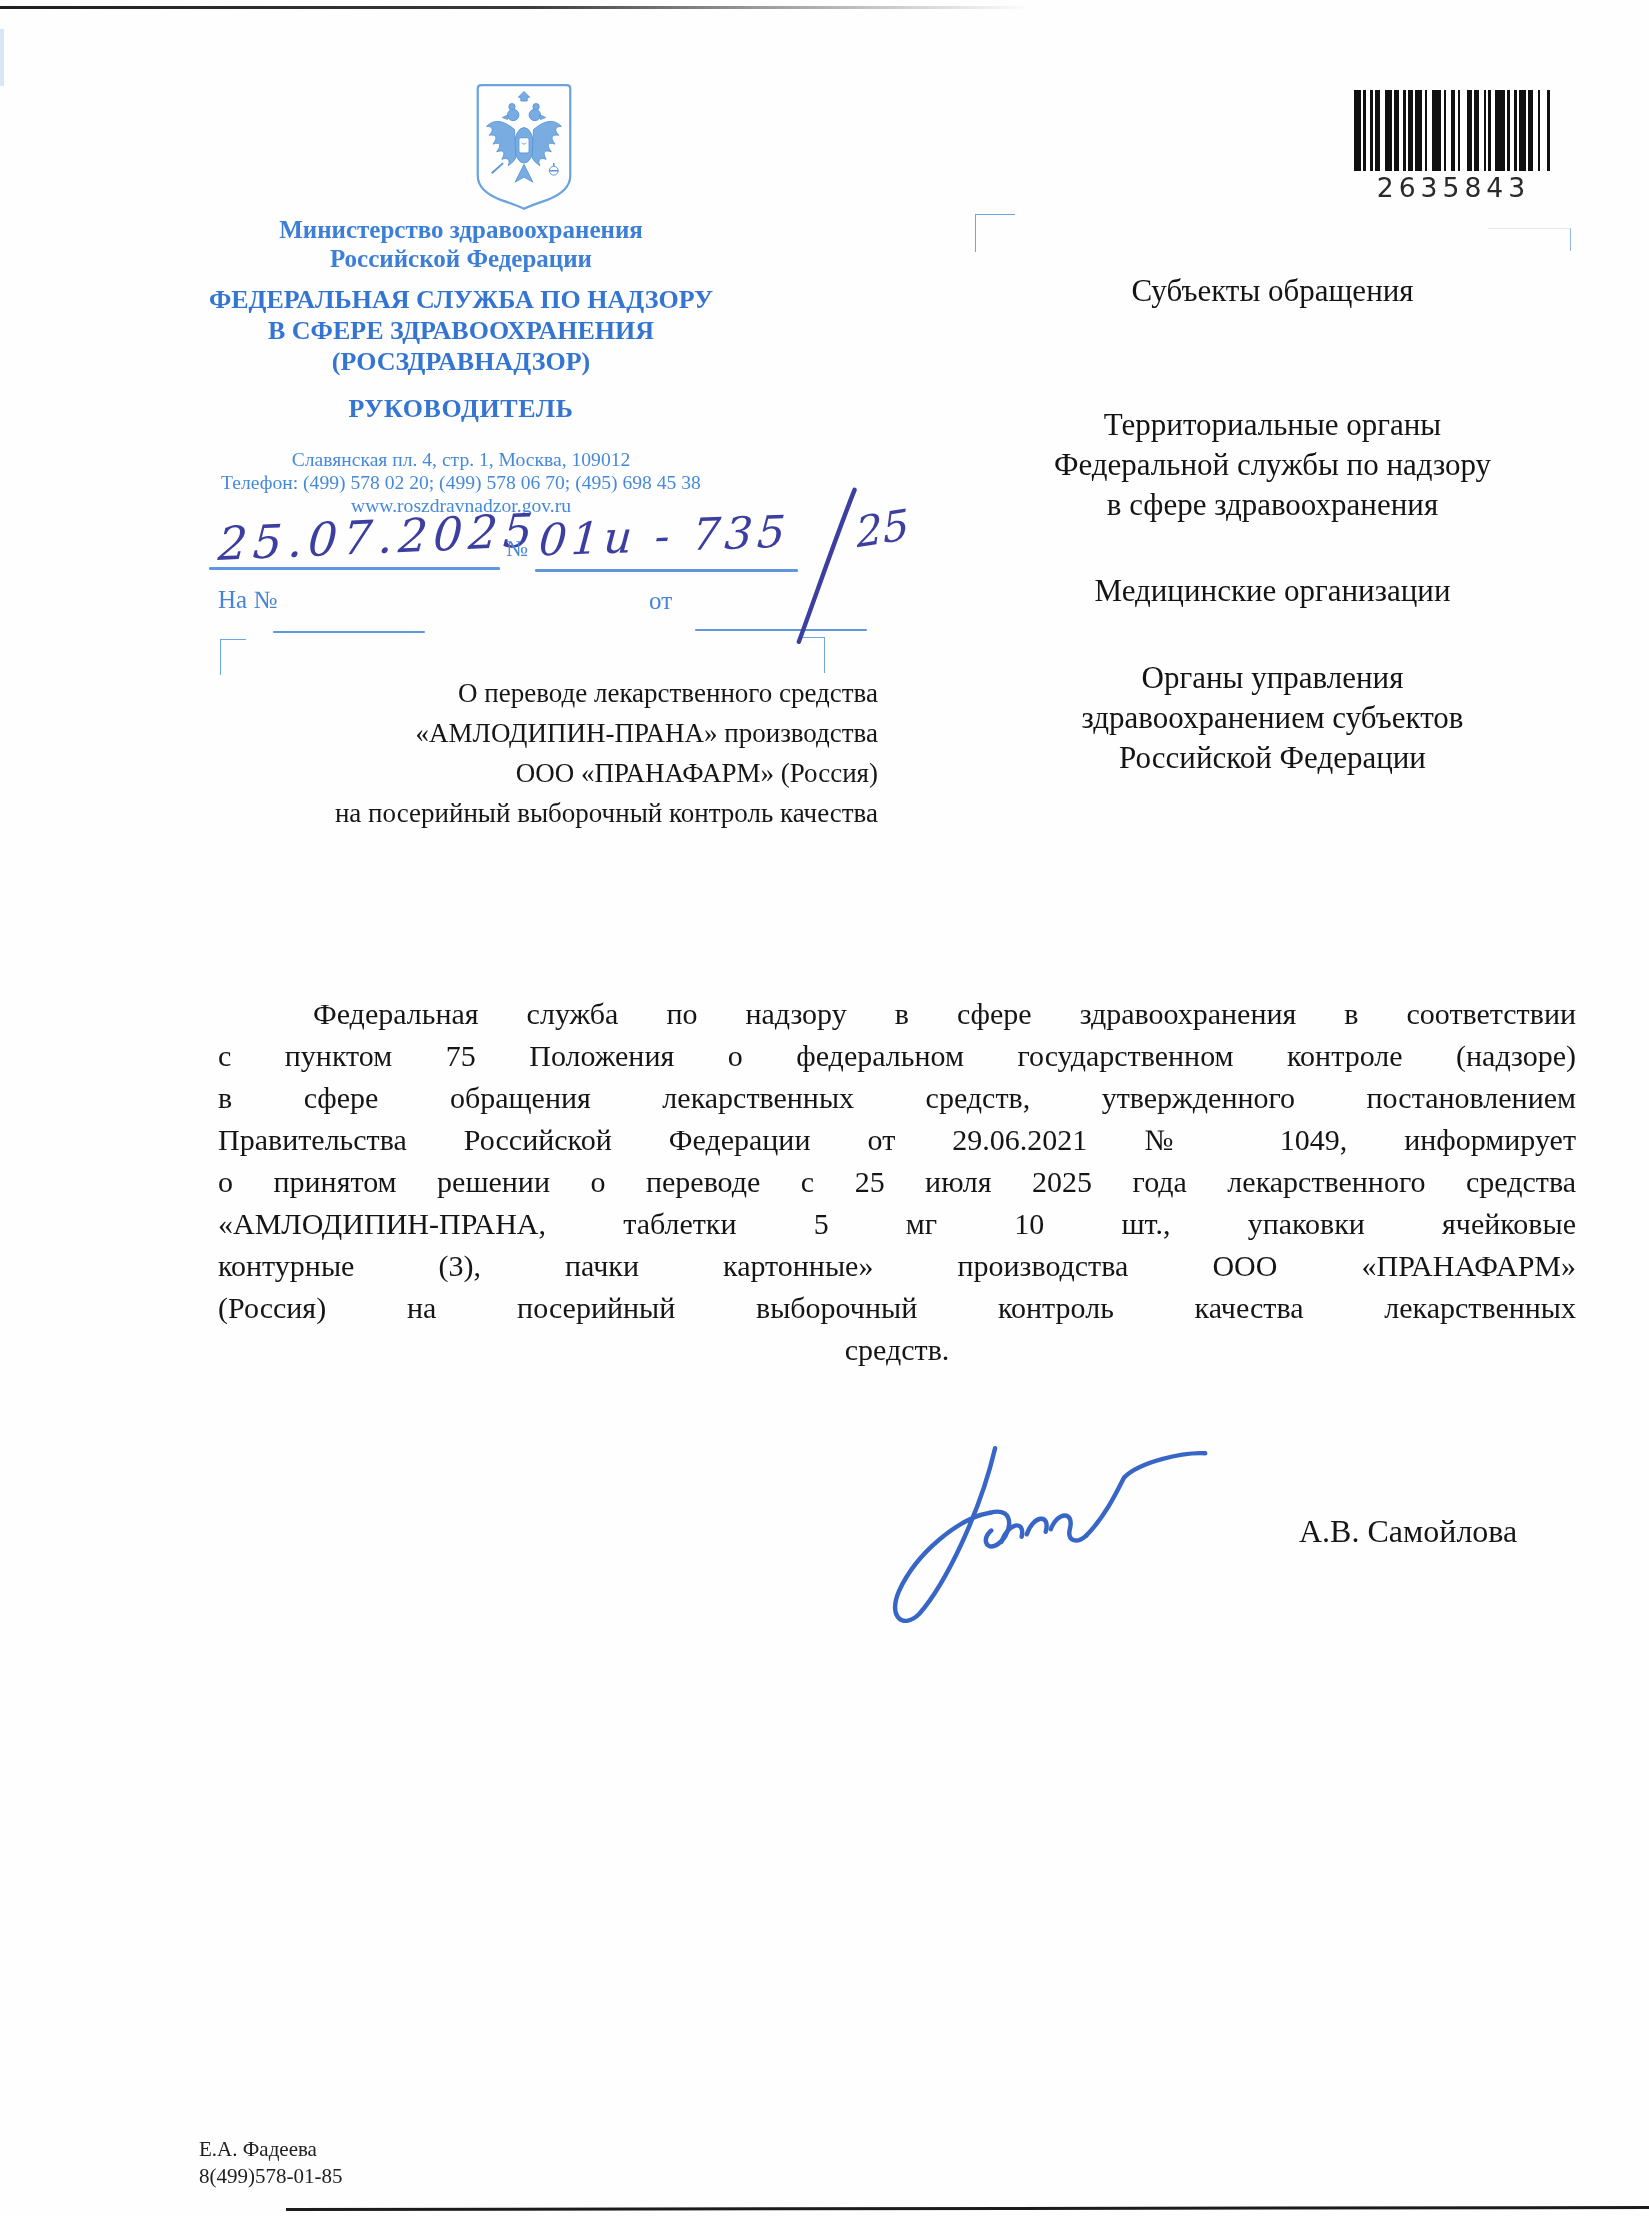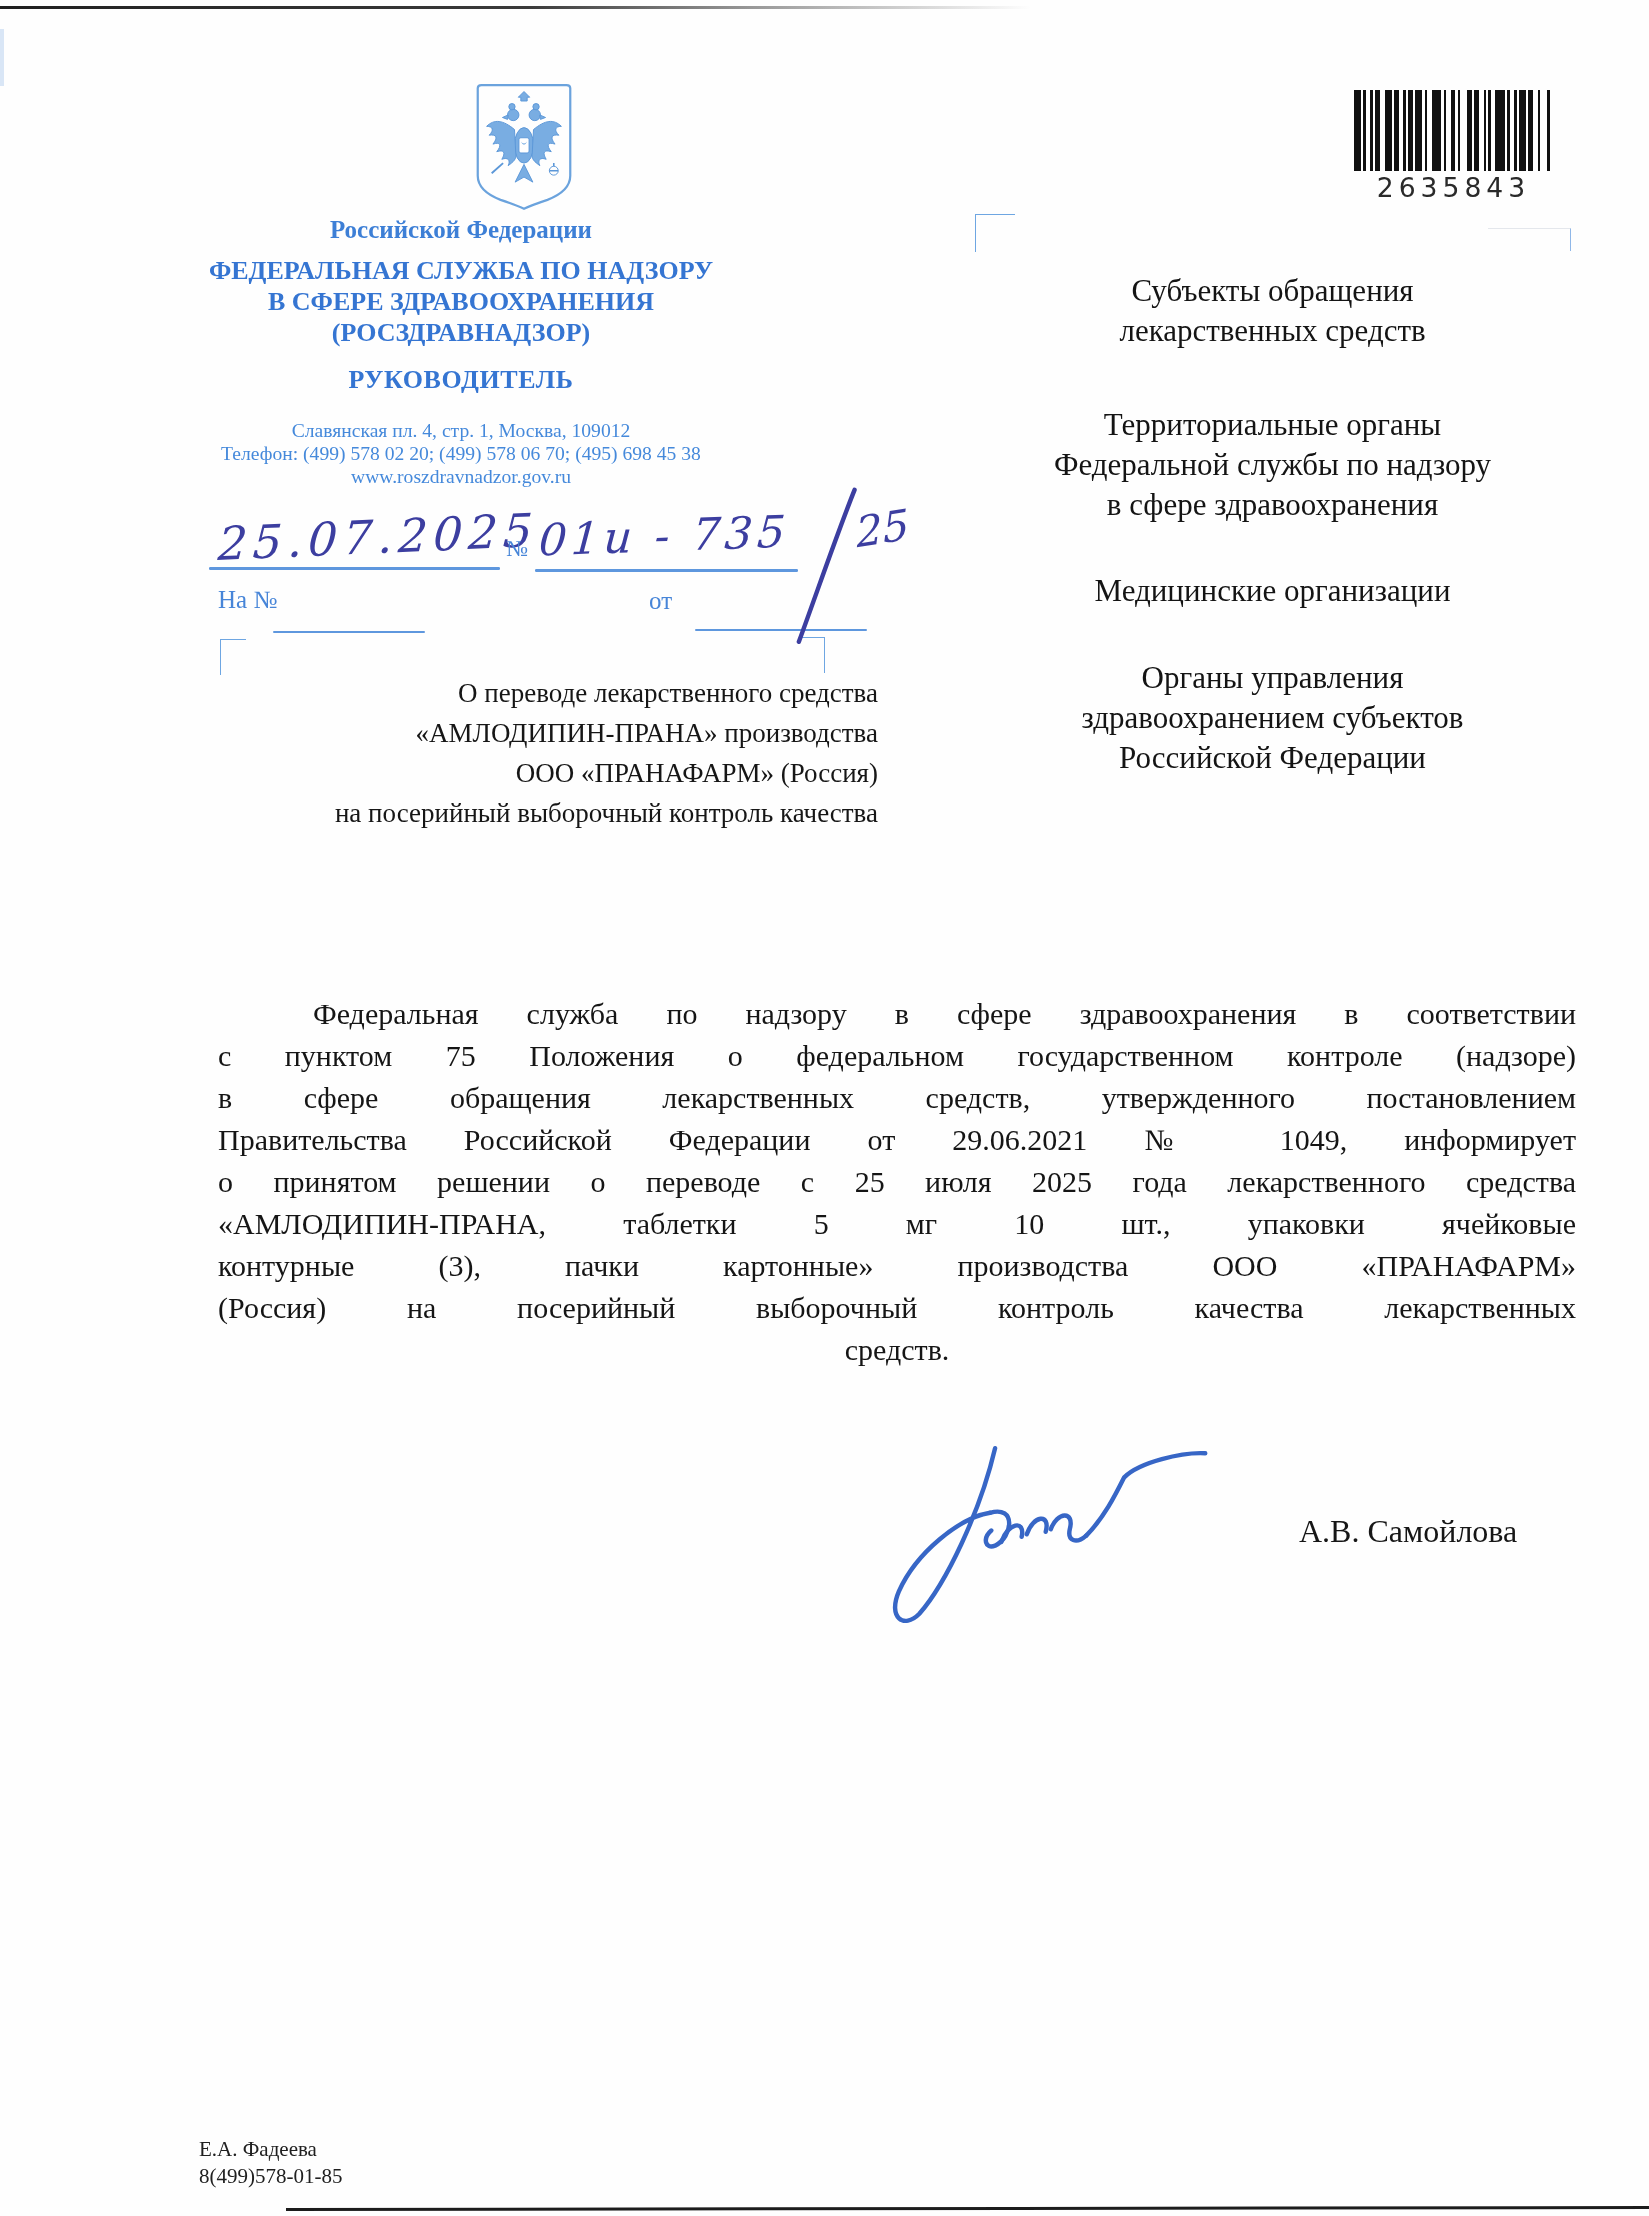--- a/index.html
+++ b/index.html
@@ -155,20 +155,21 @@
         <path d="M80,94 q5,6 10,0 q-5,10 -10,0" fill="#79ade2" stroke="none"></path>
         <path d="M52,128 l-18,16" stroke="#5b97d8" stroke-width="3" fill="none"></path>
         <circle cx="132" cy="140" r="7" fill="none"></circle>
         <path d="M125,140 h14 M132,133 v-5" stroke-width="2.5"></path>
       </g>
     </svg>
   </div>
 
   <div class="abs letterhead">
     <div class="lh-ministry">
+      <div>Министерство здравоохранения</div>
       <div>Российской Федерации</div>
     </div>
     <div class="lh-service">
       <div>ФЕДЕРАЛЬНАЯ СЛУЖБА ПО НАДЗОРУ</div>
       <div>В СФЕРЕ ЗДРАВООХРАНЕНИЯ</div>
       <div>(РОСЗДРАВНАДЗОР)</div>
     </div>
     <div class="lh-position">РУКОВОДИТЕЛЬ</div>
     <div class="lh-contacts">
       <div>Славянская пл. 4, стр. 1, Москва, 109012</div>
@@ -197,21 +198,20 @@
   <div class="abs subject">
     <div>О переводе лекарственного средства</div>
     <div>«АМЛОДИПИН-ПРАНА» производства</div>
     <div>ООО «ПРАНАФАРМ» (Россия)</div>
     <div>на посерийный выборочный контроль качества</div>
   </div>
 
   <div class="abs addressees" style="height:823px;">
     <div class="addr-block addr-b1">
       <div>Субъекты обращения</div>
-      <div>лекарственных средств</div>
     </div>
     <div class="addr-block addr-b2">
       <div>Территориальные органы</div>
       <div>Федеральной службы по надзору</div>
       <div>в сфере здравоохранения</div>
     </div>
     <div class="addr-block addr-b3">
       <div>Медицинские организации</div>
     </div>
     <div class="addr-block addr-b4">

